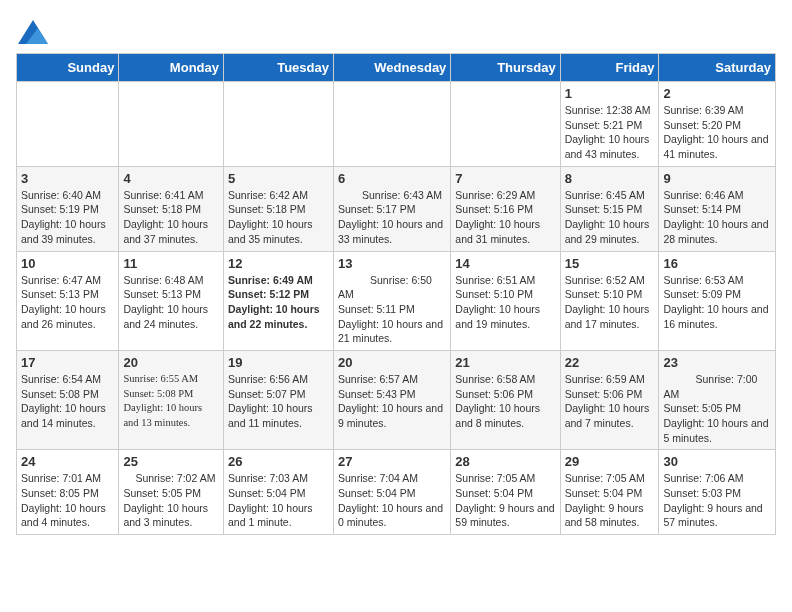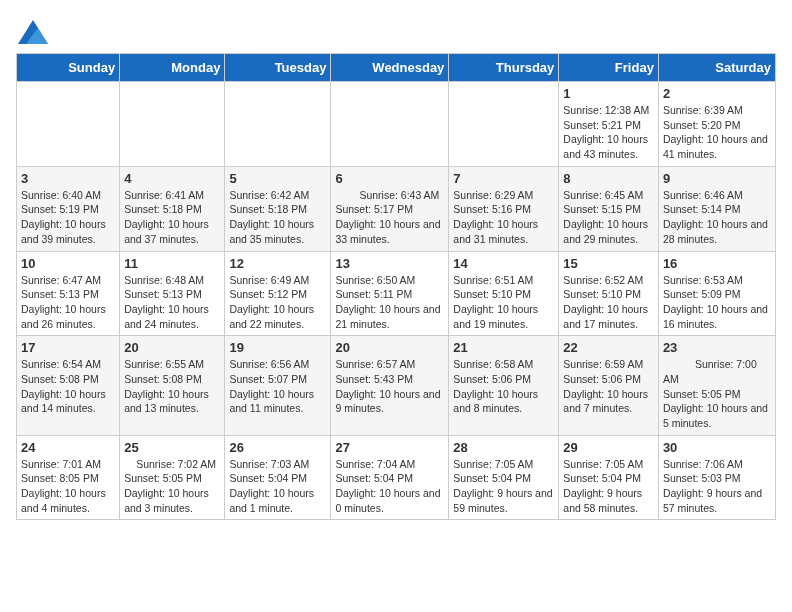--- a/index.html
+++ b/index.html
@@ -160,41 +160,41 @@
 Sunset: 5:14 PM
 Daylight: 10 hours and 28 minutes.</span></td>
       </tr>
       <tr>
         <td><span class="day-number">10</span><span class="day-info" style="white-space: pre-line;">Sunrise: 6:47 AM
 Sunset: 5:13 PM
 Daylight: 10 hours and 26 minutes.</span></td>
         <td><span class="day-number">11</span><span class="day-info" style="white-space: pre-line;">Sunrise: 6:48 AM
 Sunset: 5:13 PM
 Daylight: 10 hours and 24 minutes.</span></td>
-        <td><span class="day-number">12</span><span class="day-info" style="white-space: pre-line;">Sunrise: 6:49 AM
+        <td><span class="day-number">12</span><span class="day-info" style="white-space: pre-line; font-weight: bold;">Sunrise: 6:49 AM
 Sunset: 5:12 PM
 Daylight: 10 hours and 22 minutes.</span></td>
-        <td><span class="day-number">13</span><span class="day-info" style="white-space: pre-line;">Sunrise: 6:50 AM
+        <td><span class="day-number">13</span><span class="day-info" style="white-space: pre-line; margin-left: 32px;">Sunrise: 6:50 AM
 Sunset: 5:11 PM
 Daylight: 10 hours and 21 minutes.</span></td>
         <td><span class="day-number">14</span><span class="day-info" style="white-space: pre-line;">Sunrise: 6:51 AM
 Sunset: 5:10 PM
 Daylight: 10 hours and 19 minutes.</span></td>
         <td><span class="day-number">15</span><span class="day-info" style="white-space: pre-line;">Sunrise: 6:52 AM
 Sunset: 5:10 PM
 Daylight: 10 hours and 17 minutes.</span></td>
         <td><span class="day-number">16</span><span class="day-info" style="white-space: pre-line;">Sunrise: 6:53 AM
 Sunset: 5:09 PM
 Daylight: 10 hours and 16 minutes.</span></td>
       </tr>
       <tr>
         <td><span class="day-number">17</span><span class="day-info" style="white-space: pre-line; text-align: center;">Sunrise: 6:54 AM
 Sunset: 5:08 PM
 Daylight: 10 hours and 14 minutes.</span></td>
-        <td><span class="day-number">20</span><span class="day-info" style="white-space: pre-line;">Sunrise: 6:55 AM
+        <td><span class="day-number">20</span><span class="day-info" style="white-space: pre-line; font-family: Liberation Serif, serif;">Sunrise: 6:55 AM
 Sunset: 5:08 PM
 Daylight: 10 hours and 13 minutes.</span></td>
         <td><span class="day-number">19</span><span class="day-info" style="white-space: pre-line;">Sunrise: 6:56 AM
 Sunset: 5:07 PM
 Daylight: 10 hours and 11 minutes.</span></td>
         <td><span class="day-number">20</span><span class="day-info" style="white-space: pre-line;">Sunrise: 6:57 AM
 Sunset: 5:43 PM
 Daylight: 10 hours and 9 minutes.</span></td>
         <td><span class="day-number">21</span><span class="day-info" style="white-space: pre-line;">Sunrise: 6:58 AM
 Sunset: 5:06 PM

